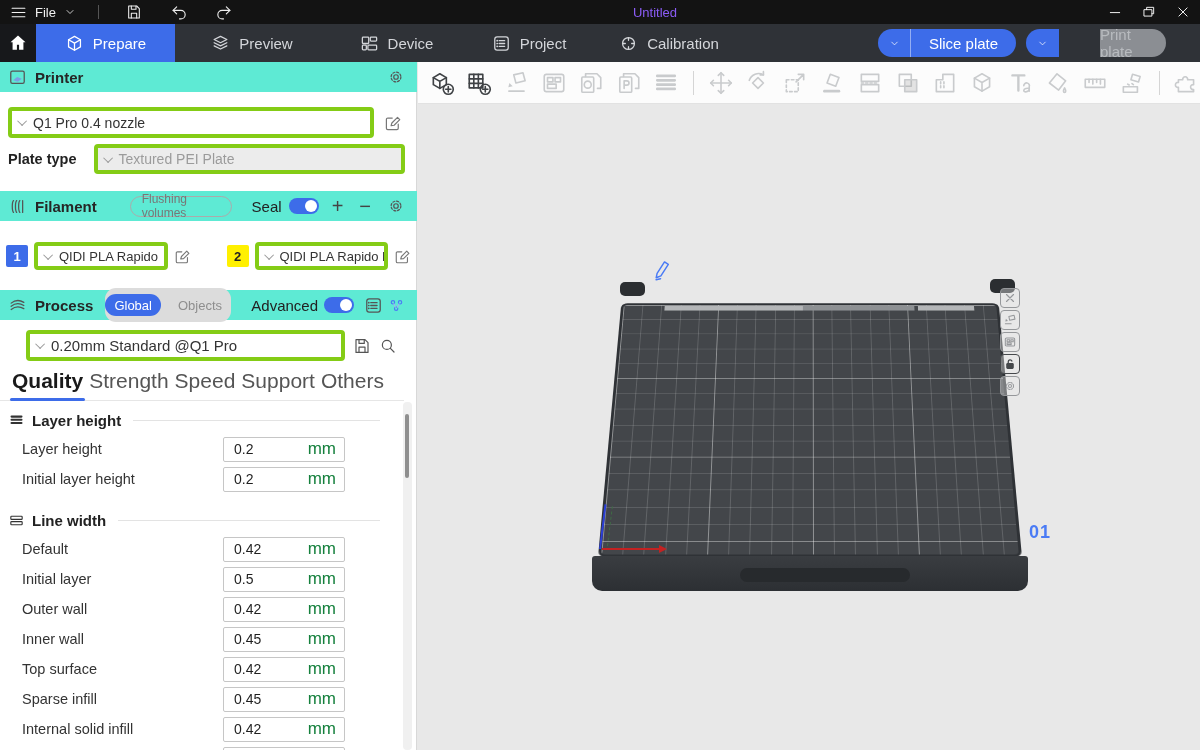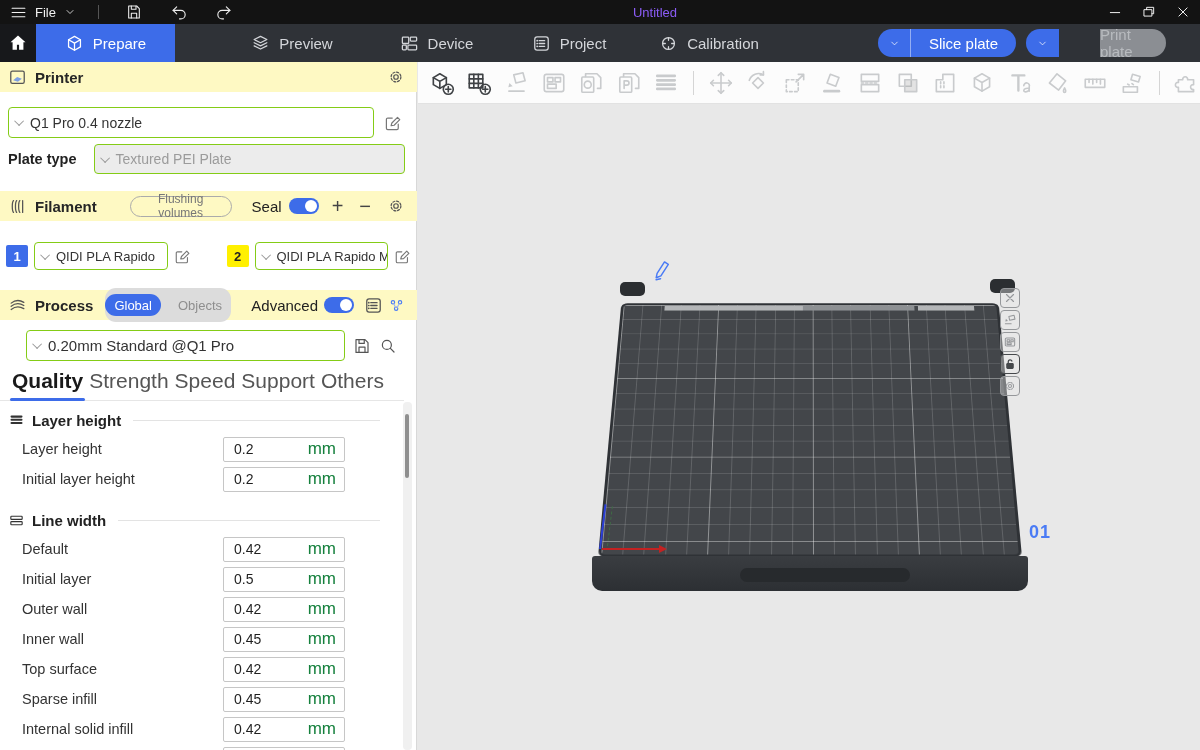--- a/index.html
+++ b/index.html
@@ -36,26 +36,26 @@
   #print-btn { left:1026px; width:140px; }
   .split-chev { width:33px; background:#3D6CE9; display:flex; align-items:center; justify-content:center; color:#FFF; }
   #slice-btn .split-chev { border-right:1px solid rgba(255,255,255,.45); }
   .split-main { flex:1; display:flex; align-items:center; justify-content:center; font-size:15px; }
   #slice-btn .split-main { background:#3D6CE9; color:#FFFFFF; }
   #print-btn .split-main { background:#8B8E93; color:#B8BBBF;margin-left:41px; }
 
   
   #left-panel { position:absolute; left:0; top:62px; width:417px; height:688px;
     background:#FFFFFF; border-right:1px solid #D8D8D8; }
-  .sec-header { position:absolute; left:0; width:417px; height:30px; background:#fef9c3;
-    display:flex; align-items:center; padding:0 12px 0 8px;text-align:center; }
+  .sec-header { position:absolute; left:0; width:417px; height:30px; background:#5eead4;
+    display:flex; align-items:center; padding:0 12px 0 8px; }
   .sec-title { font-size:15px; font-weight:700; color:#262626; margin-left:8px; }
   .hdr-gear { margin-left:auto; color:#555; }
 
-  .combo { display:flex; align-items:center; border:1px solid #84cc16; border-radius:4px;
+  .combo { display:flex; align-items:center; border:4px solid #84cc16; border-radius:4px;
     background:#FFF; height:30px; padding:0 8px; gap:6px; font-size:14px; color:#333; overflow:hidden; white-space:nowrap; }
   .combo.gray { background:#ECECEC; color:#9B9B9B; }
   .chev { width:7px; height:7px; border-left:1.6px solid #9A9A9A; border-bottom:1.6px solid #9A9A9A;
     transform:rotate(-45deg) translateY(-2px); flex:none; }
 
   #printer-row { position:absolute; left:8px; top:45px; width:401px; display:flex; align-items:center; gap:10px; }
   #printer-combo { width:366px; height:31px; }
   #plate-row { position:absolute; left:8px; top:82px; width:401px; display:flex; align-items:center; }
   #plate-type-label { font-size:14.5px; font-weight:700; color:#222; }
   #plate-combo { margin-left:17px; width:311px; }
@@ -216,21 +216,21 @@
   <div id="nav-tabs" style="display:flex;">
       <div class="nav-tab active" style="width: 139px;">
         <span class="ic">
           <svg width="19" height="19" viewBox="0 0 24 24" fill="none" stroke="currentColor" stroke-width="1.6" stroke-linecap="round" stroke-linejoin="round">
             <path d="M12 3 4.5 7.3v9L12 20.5l7.5-4.2v-9z"></path>
             <path d="M4.5 7.3 12 11.5l7.5-4.2M12 11.5v9"></path>
           </svg>
         </span>
         <span>Prepare</span>
       </div>
-      <div class="nav-tab" style="width: 154px; margin-left: 40px;">
+      <div class="nav-tab" style="width: 154px;">
         <span class="ic">
           <svg width="19" height="19" viewBox="0 0 24 24" fill="none" stroke="currentColor" stroke-width="1.6" stroke-linecap="round" stroke-linejoin="round">
             <path d="M12 3 4 7l8 4 8-4z"></path>
             <path d="M4 11l8 4 8-4M4 15l8 4 8-4"></path>
           </svg>
         </span>
         <span>Preview</span>
       </div>
       <div class="nav-tab" style="width: 135px;">
         <span class="ic">

